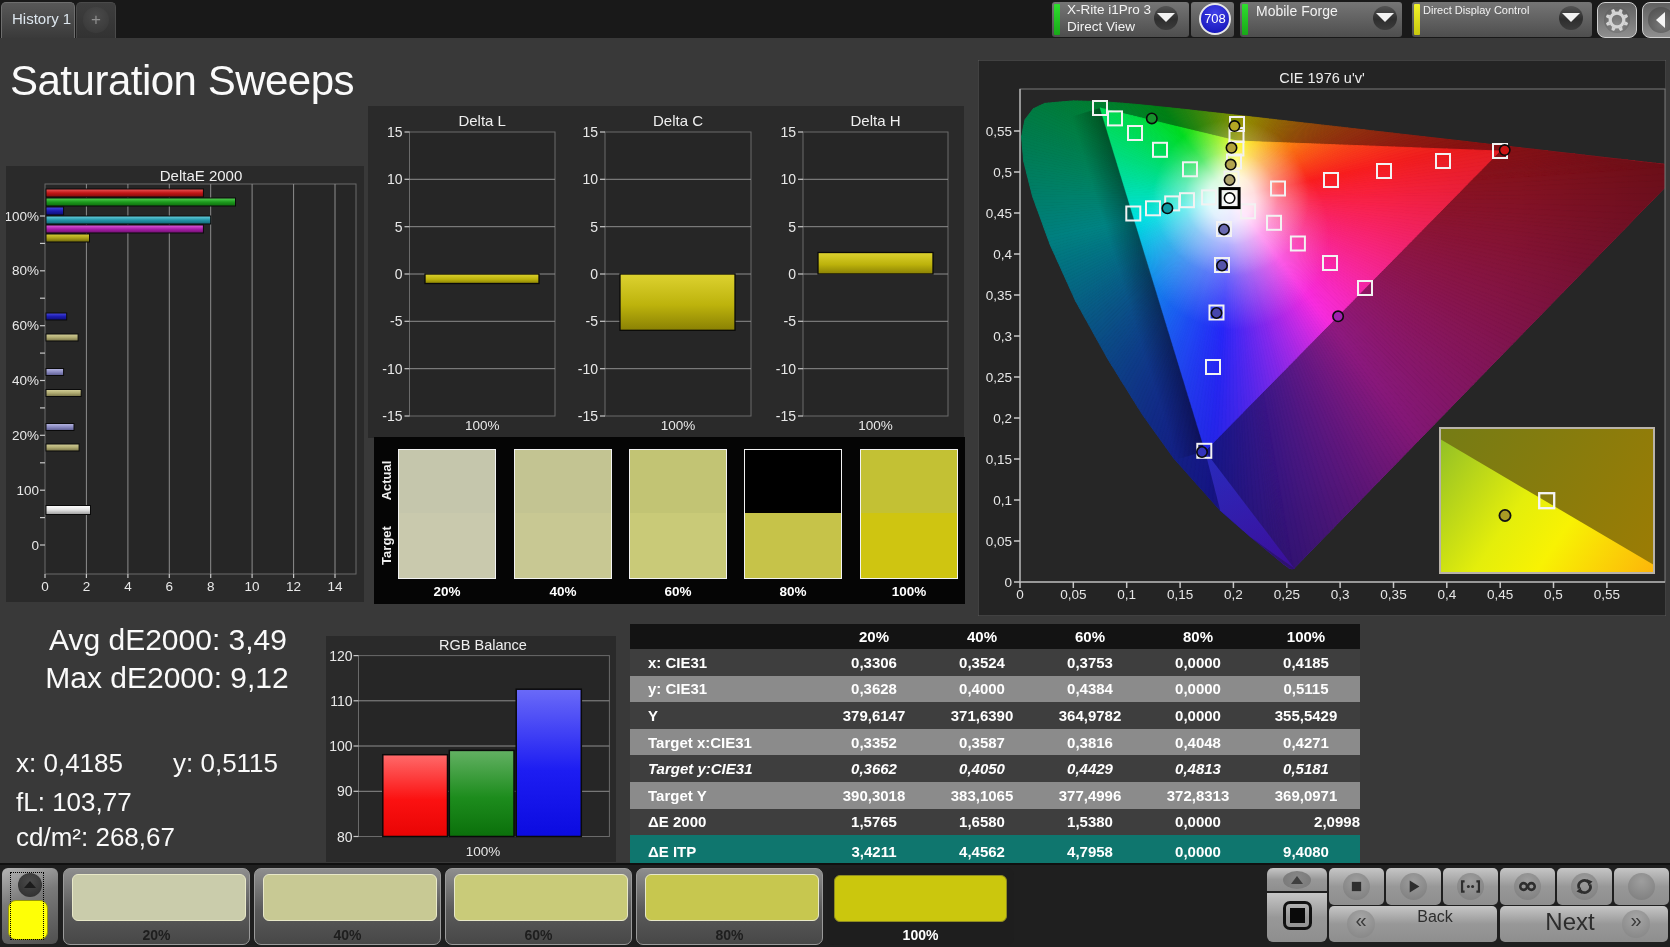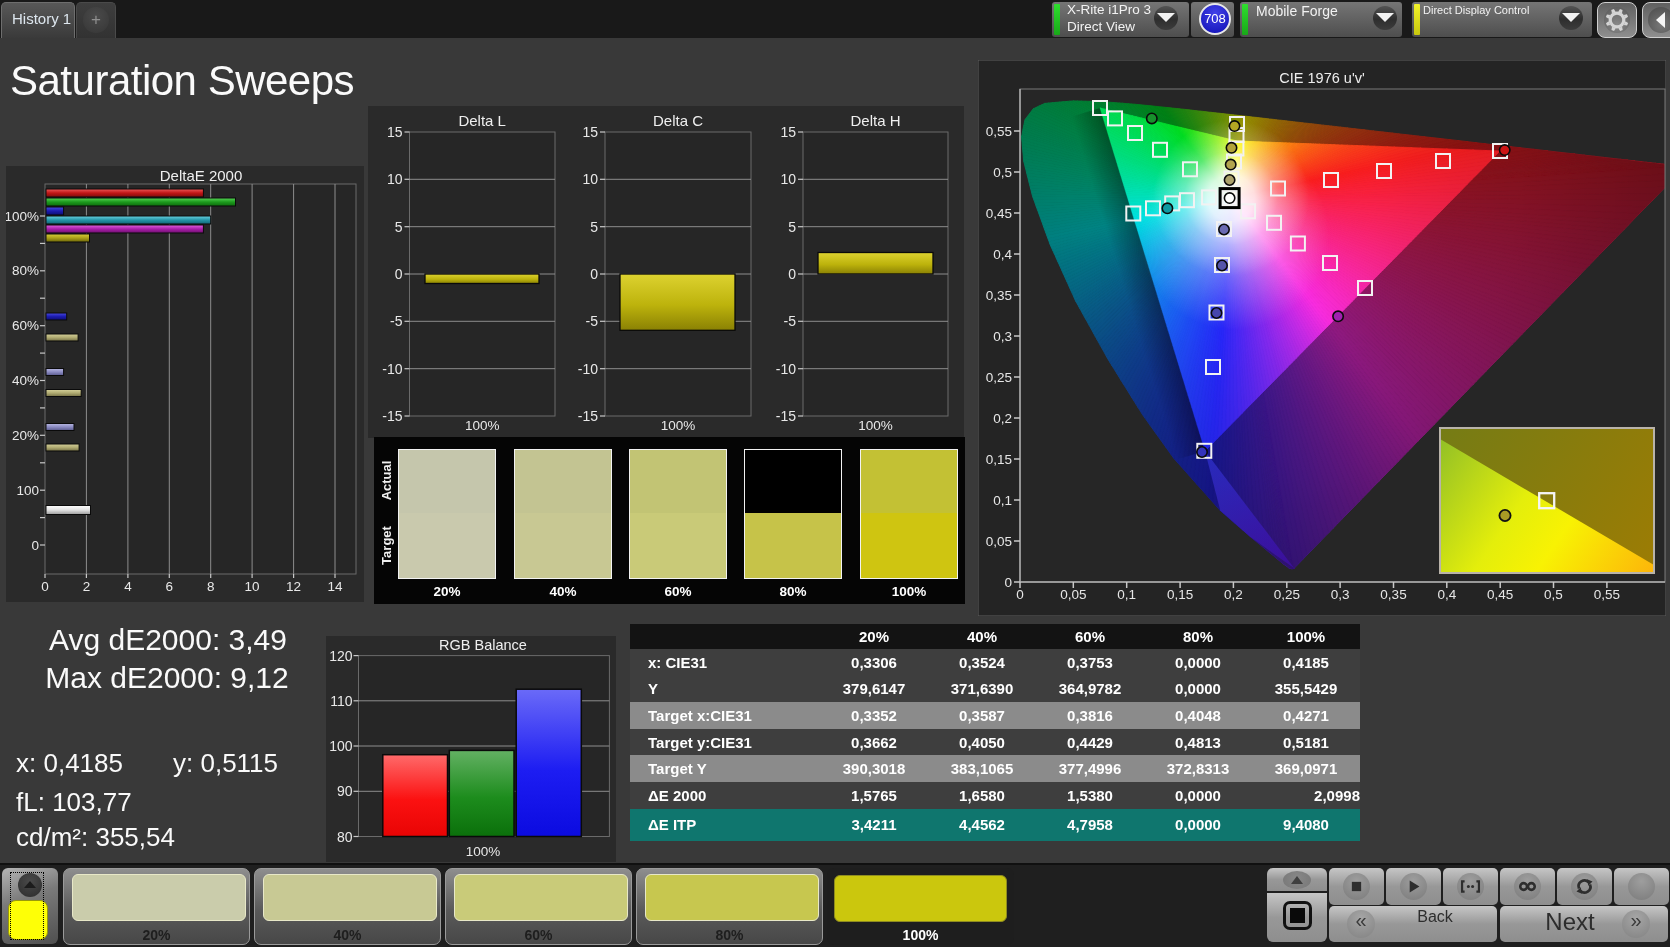--- a/index.html
+++ b/index.html
@@ -1289,21 +1289,21 @@
         <text x="628.9" y="539" font-size="13.5" fill="#e6e6e6" text-anchor="middle">0,55</text>
         <line x1="36" y1="71.0" x2="42" y2="71.0" stroke="#c8c8c8" stroke-width="1.5"></line>
         <text x="34" y="75.5" font-size="13.5" fill="#e6e6e6" text-anchor="end">0,55</text>
 </svg></div>
 
 <div style="position:absolute;left:168px;top:623px;transform:translateX(-50%);white-space:nowrap;font-size:30px;color:#fafafa;">Avg dE2000: 3,49</div>
 <div style="position:absolute;left:167px;top:661px;transform:translateX(-50%);white-space:nowrap;font-size:30px;color:#fafafa;">Max dE2000: 9,12</div>
 <div style="position:absolute;left:16px;top:748px;font-size:26px;color:#fafafa;">x: 0,4185</div>
 <div style="position:absolute;left:173px;top:748px;font-size:26px;color:#fafafa;">y: 0,5115</div>
 <div style="position:absolute;left:16px;top:787px;font-size:26px;color:#fafafa;">fL: 103,77</div>
-<div style="position:absolute;left:16px;top:822px;font-size:26px;color:#fafafa;">cd/m²: 355,54</div>
+<div style="position:absolute;left:16px;top:822px;font-size:26px;color:#fafafa;">cd/m²: 268,67</div>
 
 <div style="position:absolute;left:326px;top:636px;"><svg width="290" height="226" viewBox="0 0 290 226" xmlns="http://www.w3.org/2000/svg" font-family="Liberation Sans, sans-serif">
 <defs>
 <linearGradient id="br" x1="0" y1="0" x2="0" y2="1">
             <stop offset="0" stop-color="#ff6a6a"></stop>
             <stop offset="0.55" stop-color="#fb1111"></stop>
             <stop offset="1" stop-color="#e80404"></stop>
           </linearGradient>
 <linearGradient id="bg" x1="0" y1="0" x2="0" y2="1">
             <stop offset="0" stop-color="#63b163"></stop>
@@ -1348,37 +1348,45 @@
           <td style="width:108px;text-align:center;">100%</td>
         </tr>
         <tr style="background:#3e3e3e;height:26.6px;">
           <td style="padding-left:18px;">x: CIE31</td>
           <td style="text-align:center;">0,3306</td>
           <td style="text-align:center;">0,3524</td>
           <td style="text-align:center;">0,3753</td>
           <td style="text-align:center;">0,0000</td>
           <td style="text-align:center;">0,4185</td>
         </tr>
+        <tr style="background:#8b8b8b;height:26.6px;">
+          <td style="padding-left:18px;">y: CIE31</td>
+          <td style="text-align:center;">0,3628</td>
+          <td style="text-align:center;">0,4000</td>
+          <td style="text-align:center;">0,4384</td>
+          <td style="text-align:center;">0,0000</td>
+          <td style="text-align:center;">0,5115</td>
+        </tr>
         <tr style="background:#3e3e3e;height:26.6px;">
           <td style="padding-left:18px;">Y</td>
           <td style="text-align:center;">379,6147</td>
           <td style="text-align:center;">371,6390</td>
           <td style="text-align:center;">364,9782</td>
           <td style="text-align:center;">0,0000</td>
           <td style="text-align:center;">355,5429</td>
         </tr>
         <tr style="background:#8b8b8b;height:26.6px;">
           <td style="padding-left:18px;">Target x:CIE31</td>
           <td style="text-align:center;">0,3352</td>
           <td style="text-align:center;">0,3587</td>
           <td style="text-align:center;">0,3816</td>
           <td style="text-align:center;">0,4048</td>
           <td style="text-align:center;">0,4271</td>
         </tr>
-        <tr style="background:#3e3e3e;height:26.6px;">
+        <tr style="background:#3e3e3e;height:26.6px;font-style:italic;">
           <td style="padding-left:18px;">Target y:CIE31</td>
           <td style="text-align:center;">0,3662</td>
           <td style="text-align:center;">0,4050</td>
           <td style="text-align:center;">0,4429</td>
           <td style="text-align:center;">0,4813</td>
           <td style="text-align:center;">0,5181</td>
         </tr>
         <tr style="background:#8b8b8b;height:26.6px;">
           <td style="padding-left:18px;">Target Y</td>
           <td style="text-align:center;">390,3018</td>

